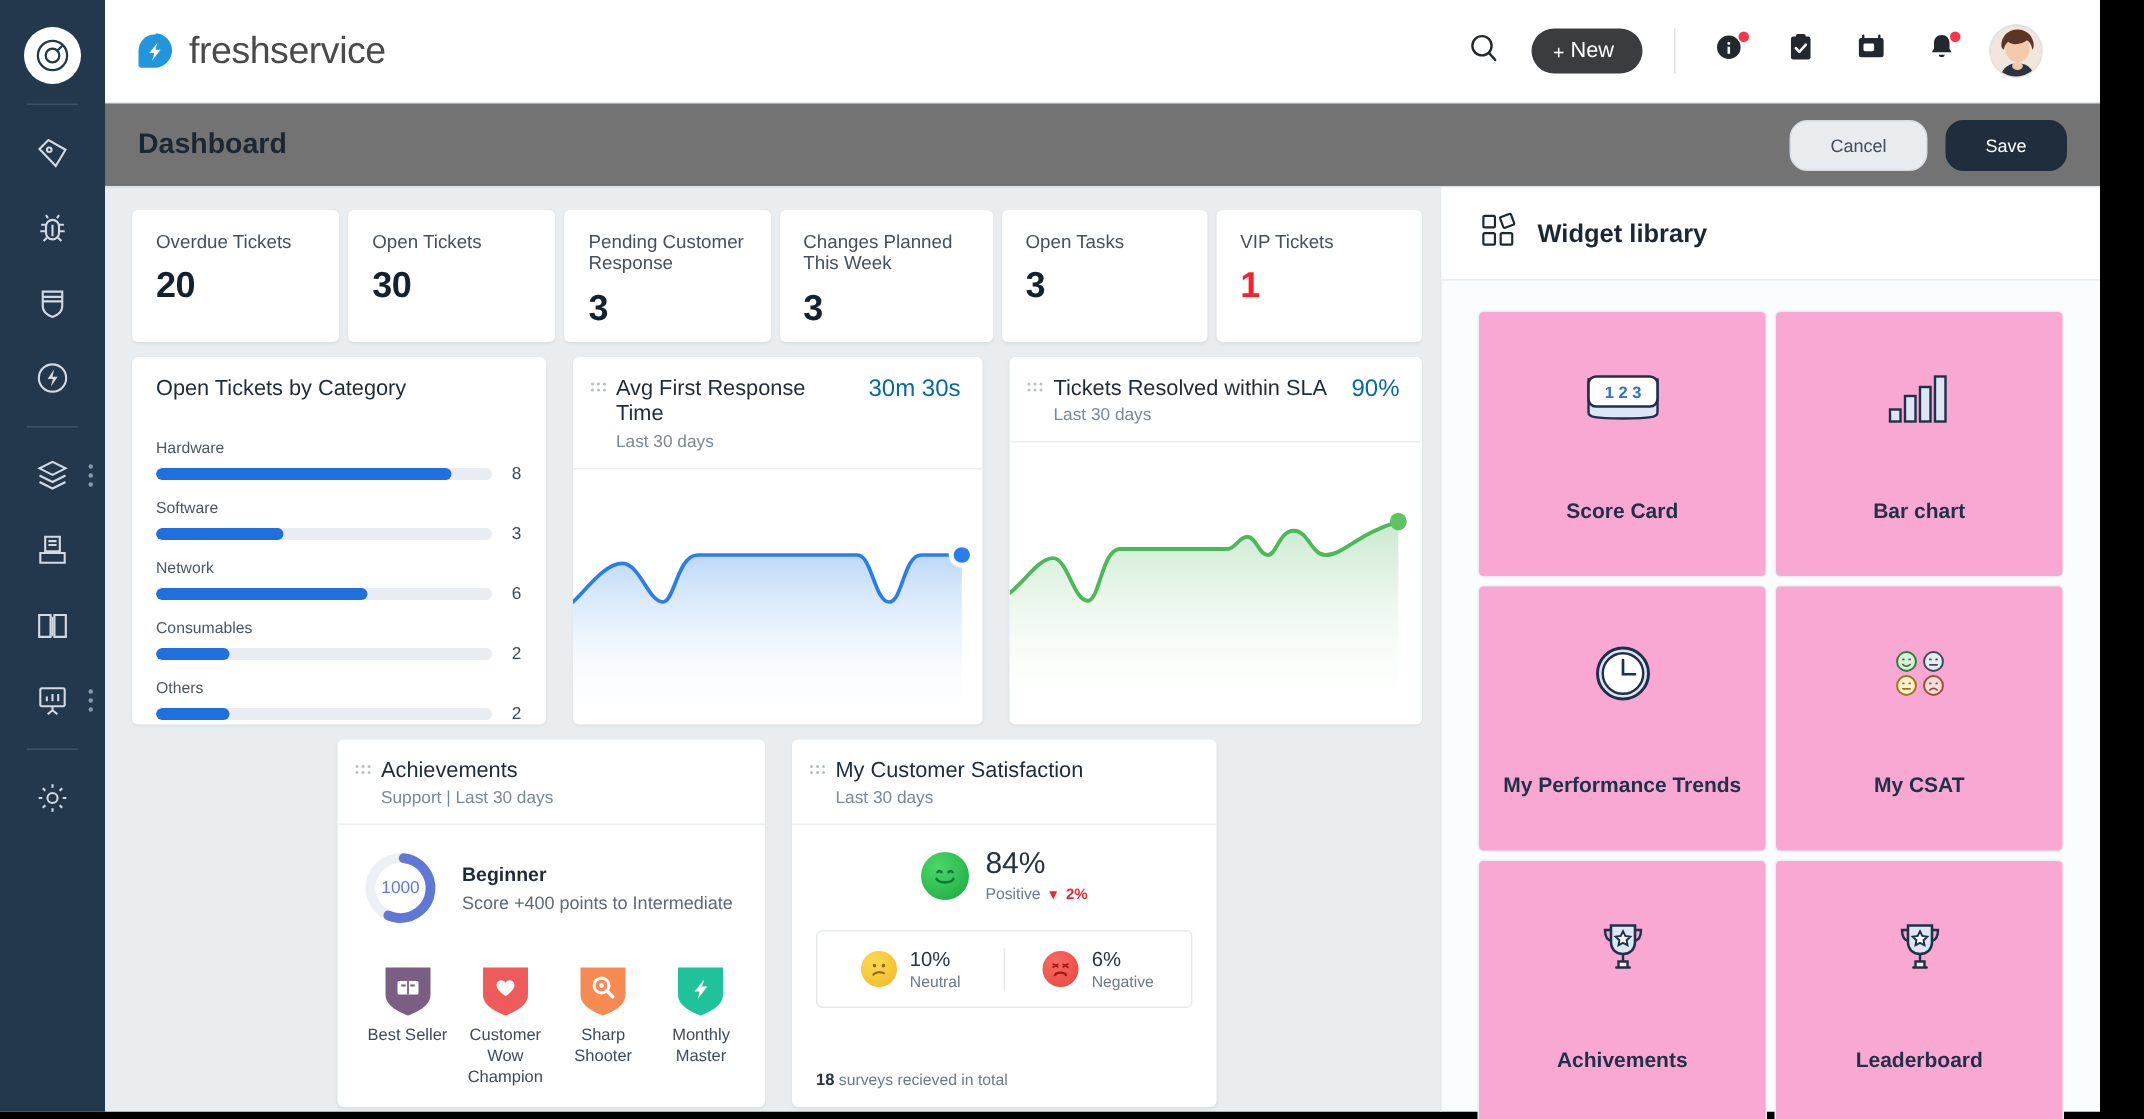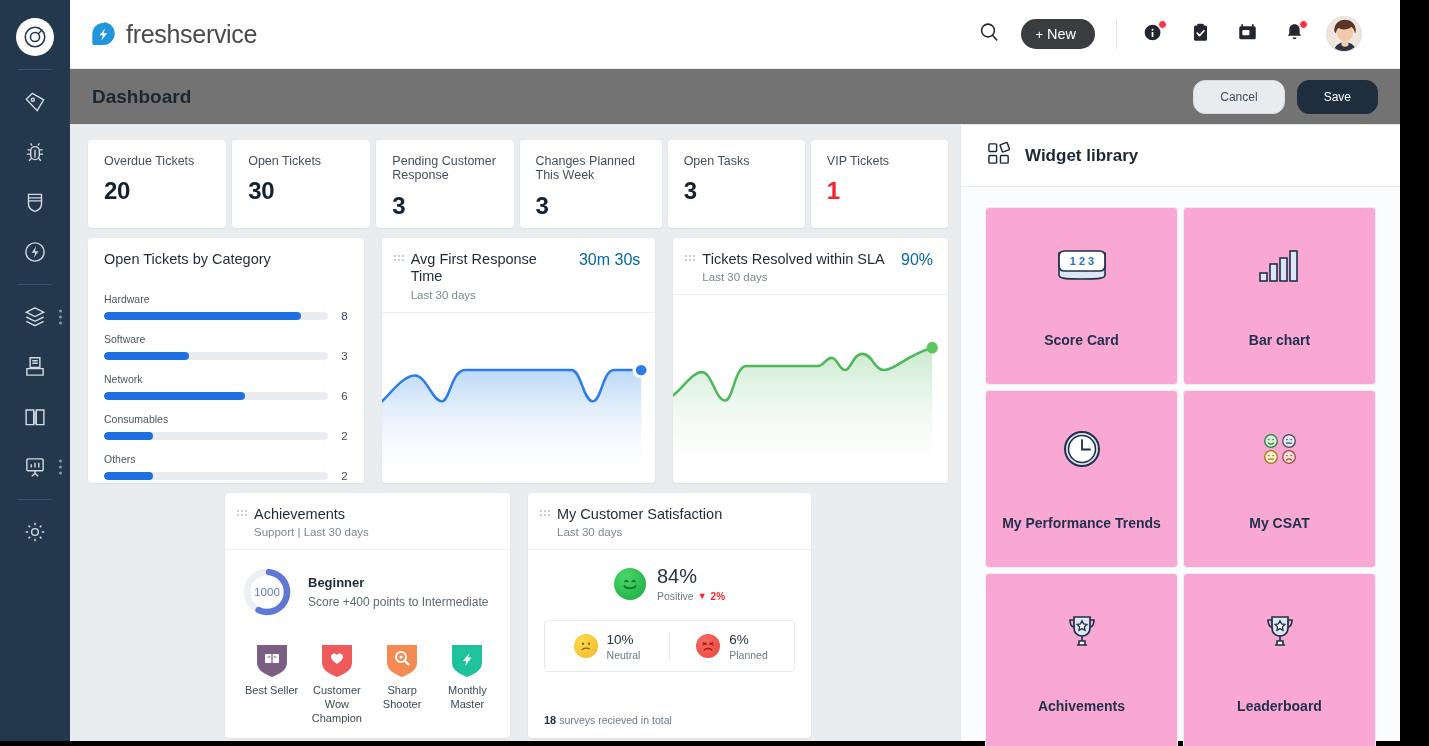--- a/index.html
+++ b/index.html
@@ -668,21 +668,21 @@
                 </div>
                 <div class="csat-half">
                   <span class="emoji red sm">
                     <svg viewBox="0 0 32 32" width="24" height="24">
                       <path d="M9.5 11.5 13.5 14M22.5 11.5 18.5 14M9.5 14.5 13.5 12M22.5 14.5 18.5 12" stroke="#a11b14" stroke-width="1.6" stroke-linecap="round"></path>
                       <path d="M11 21.5c1.5-3 8.5-3 10 0" stroke="#a11b14" stroke-width="1.9" fill="none" stroke-linecap="round"></path>
                     </svg>
                   </span>
                   <div>
                     <div class="h-pct">6%</div>
-                    <div class="h-lab">Planned</div>
+                    <div class="h-lab">Negative</div>
                   </div>
                 </div>
               </div>
 
               <div class="csat-foot">
                 <b>18</b>
                 <span>surveys recieved in total</span>
               </div>
             </div>
           </div>

